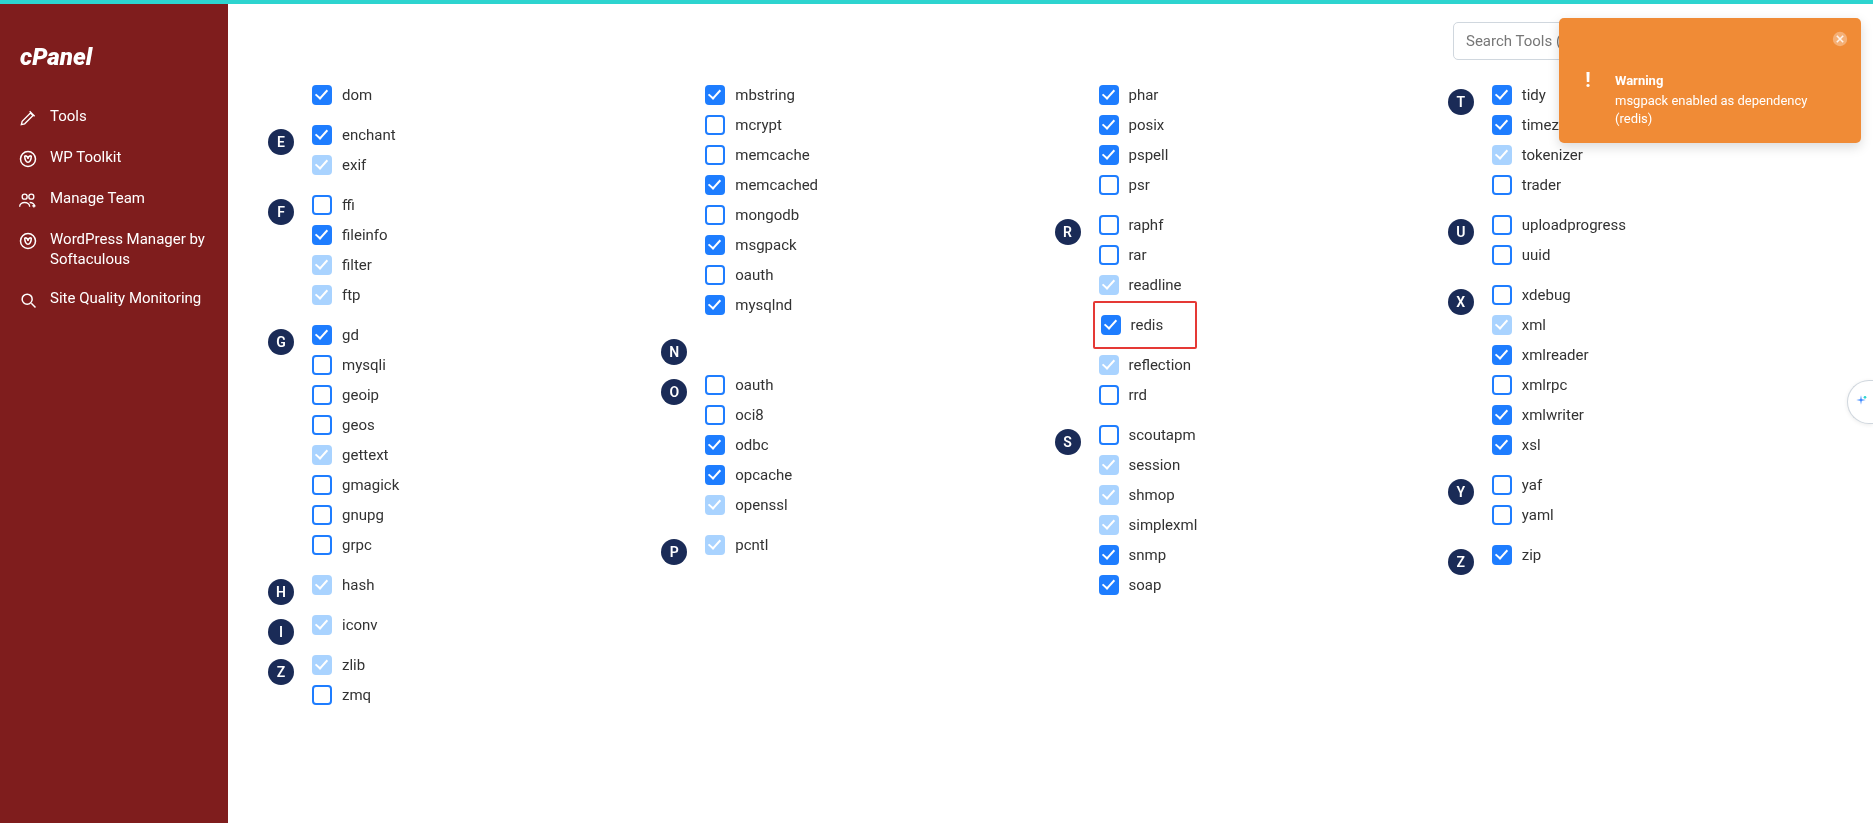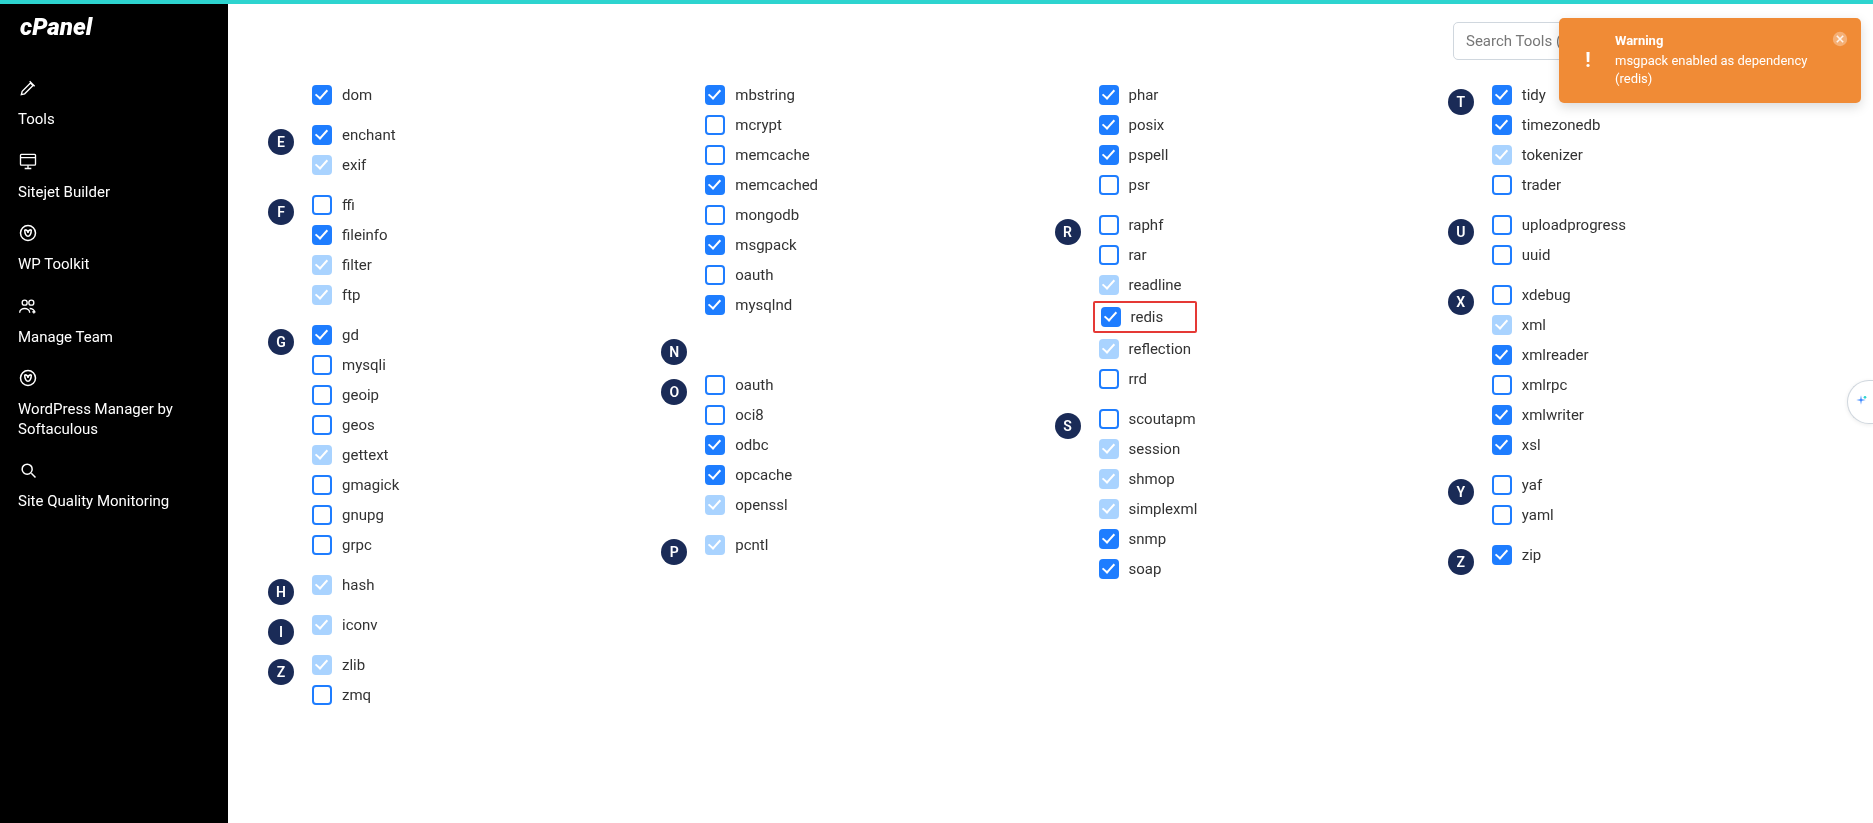--- a/index.html
+++ b/index.html
@@ -1,42 +1,42 @@
 <!DOCTYPE html>
 <html><head>
 <meta charset="utf-8">
 <style>
   * { margin: 0; padding: 0; box-sizing: border-box; font-family: -apple-system, BlinkMacSystemFont, "Segoe UI", Roboto, sans-serif; }
   body { background: #fff; overflow: hidden; height: 823px; width: 1873px; position: relative; }
   .top-bar { height: 4px; background: #2dd4cf; width: 100%; position: absolute; top: 0; left: 0; z-index: 5; }
-  .sidebar { position: absolute; left: 0; top: 4px; width: 228px; height: 819px; background: #000000; color: #fff; padding-top: 8px; }
+  .sidebar { position: absolute; left: 0; top: 4px; width: 228px; height: 819px; background: #7f1d1d; color: #fff; padding-top: 38px; }
   .logo { padding: 0 20px 25px 20px; }
   .logo-svg { width: 112px; height: 30px; fill: #fff; display: block; }
-  .nav-item { display: flex; align-items: flex-start; padding: 10px 18px; color: #fff; font-size: 15px; cursor: pointer; gap: 12px; flex-direction: column; }
+  .nav-item { display: flex; align-items: flex-start; padding: 10px 18px; color: #fff; font-size: 15px; cursor: pointer; gap: 12px; }
   .nav-icon { width: 20px; height: 20px; flex-shrink: 0; margin-top: 1px; }
   .nav-label { line-height: 1.3; }
   .content { position: absolute; left: 228px; top: 4px; right: 0; bottom: 0; padding: 10px 40px 20px 40px; }
   .search-wrap { display: flex; justify-content: flex-end; padding: 8px 0 25px 0; }
   .search-input { width: 380px; height: 38px; border: 1px solid #d0d7de; border-radius: 5px; padding: 0 12px; font-size: 15px; color: #333; }
   .search-input::placeholder { color: #777; }
   .columns { display: flex; gap: 8px; }
   .col { flex: 1; }
   .letter-badge { width: 26px; height: 26px; background: #1a2b57; color: #fff; border-radius: 50%; display: flex; align-items: center; justify-content: center; font-size: 14px; font-weight: 600; margin-top: 4px;}
   .letter-row { display: flex; align-items: flex-start; gap: 18px; margin-bottom: 0; }
   .ext-list { display: flex; flex-direction: column; gap: 10px; padding-bottom: 10px; }
   .ext-item { display: flex; align-items: center; gap: 10px; }
-  .ext-item.highlight { border: 2px solid #e53935; padding: 4px 6px; margin: -4px -6px -4px -6px; border-radius: 2px; }
+  .ext-item.highlight { border: 2px solid #e53935; padding: 12px 6px; margin: -4px -6px -4px -6px; border-radius: 2px; }
   .chk { width: 20px; height: 20px; border-radius: 4px; position: relative; cursor: pointer; flex-shrink: 0; }
   .chk.checked { background: #1e7dff; }
   .chk.locked { background: #a9d3ff; }
   .chk.unchecked { background: #fff; border: 2px solid #1e7dff; }
   .chk.checked::after, .chk.locked::after { content: ""; position: absolute; left: 6px; top: 2px; width: 5px; height: 10px; border: solid #fff; border-width: 0 2.5px 2.5px 0; transform: rotate(42deg); }
   .ext-label { font-size: 15px; color: #333; }
   .toast { position: absolute; top: 18px; right: 12px; width: 302px; background: #f08b36; color: #fff; border-radius: 5px; padding: 14px 40px 14px 56px; z-index: 20; font-size: 13px; line-height: 1.4; box-shadow: 0 4px 12px rgba(0,0,0,0.15); }
-  .toast-title { font-weight: 700; margin-bottom: 2px; }
+  .toast-title { font-weight: 700; margin-bottom: 2px; margin-top: 40px; }
   .toast-icon { position: absolute; left: 18px; top: 50%; transform: translateY(-50%); width: 22px; height: 22px; display:flex; align-items:center; justify-content:center; font-weight:700; font-size:20px;}
   .toast-close { position: absolute; top: 10px; right: 10px; width: 22px; height: 22px; display:flex; align-items:center; justify-content:center; cursor:pointer; opacity:0.9;}
   .assist-btn { position: absolute; right: 0; top: 380px; width: 26px; height: 44px; background: #fff; border: 1px solid #d0d7de; border-right: none; border-radius: 22px 0 0 22px; display:flex; align-items:center; justify-content:center; box-shadow: 0 1px 4px rgba(0,0,0,0.08);}
   .assist-btn svg { width: 16px; height: 16px; }
   .group { margin-bottom: 10px; }
 </style>
 </head>
 <body>
 
 <div class="top-bar"></div>
@@ -48,27 +48,20 @@
     </svg>
   </div>
   <div id="nav-container">
       <div class="nav-item">
         <span class="nav-icon"><svg viewBox="0 0 24 24" fill="none" stroke="#fff" stroke-width="1.6">
             <path d="M14 4l6 6M4 20l4-1 10-10-3-3L5 16l-1 4zM17 7l-2-2"></path>
           </svg></span>
         <span class="nav-label">Tools</span>
       </div>
       <div class="nav-item">
-        <span class="nav-icon"><svg viewBox="0 0 24 24" fill="none" stroke="#fff" stroke-width="1.6">
-            <rect x="3" y="4" width="18" height="13" rx="1"></rect>
-            <path d="M3 8h18M8 21h8M12 17v4"></path>
-          </svg></span>
-        <span class="nav-label">Sitejet Builder</span>
-      </div>
-      <div class="nav-item">
         <span class="nav-icon"><svg viewBox="0 0 24 24" fill="none" stroke="#fff" stroke-width="1.8">
             <circle cx="12" cy="12" r="9"></circle>
             <path d="M8 8c0 5 2 8 4 8s4-3 4-8M8 8c2 0 4 1 4 4M16 8c-2 0-4 1-4 4"></path>
           </svg></span>
         <span class="nav-label">WP Toolkit</span>
       </div>
       <div class="nav-item">
         <span class="nav-icon"><svg viewBox="0 0 24 24" fill="none" stroke="#fff" stroke-width="1.6">
             <circle cx="8" cy="8" r="3"></circle>
             <circle cx="16" cy="8" r="3"></circle>

